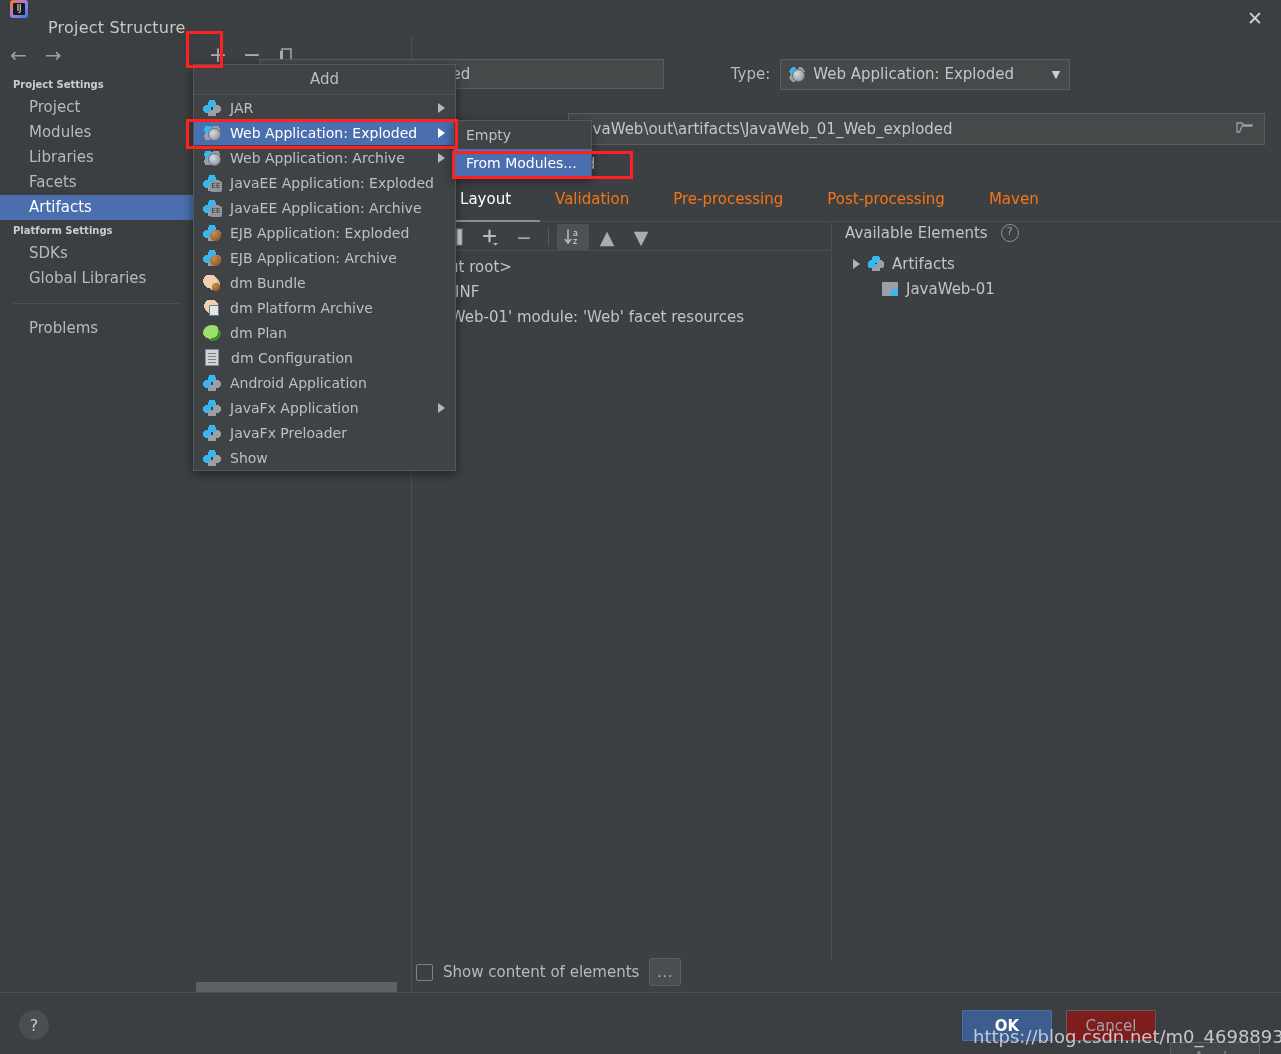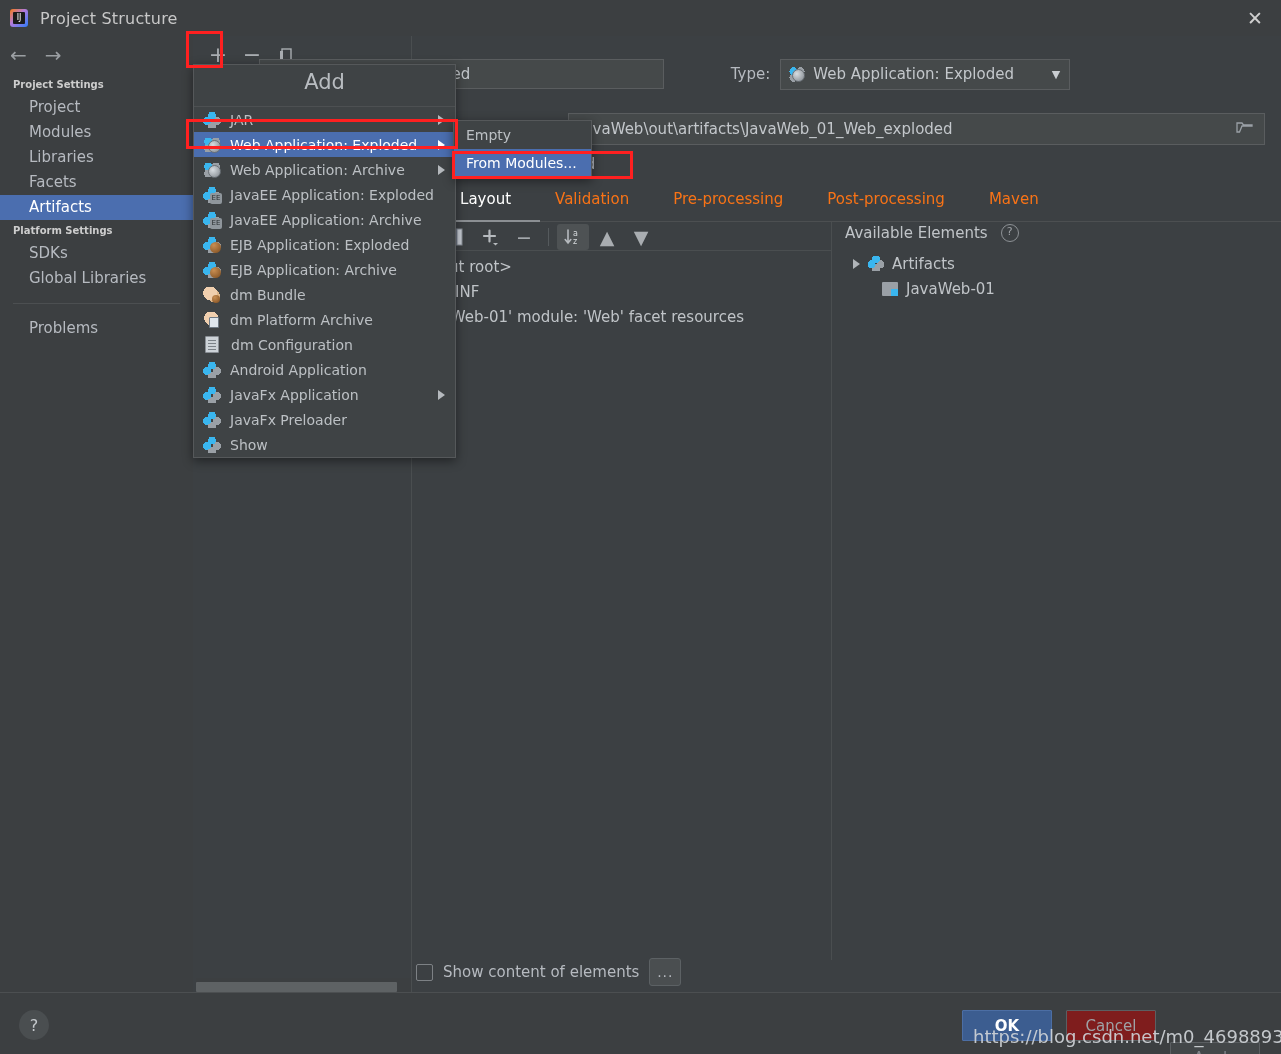--- a/index.html
+++ b/index.html
@@ -16,39 +16,39 @@
     width: 1281px; height: 1054px;
     background: #3c4043;
     color: #bbbbbb;
     font-size: 15px;
   }
 
   
   #titlebar {
     position: absolute; left: 0; top: 0; width: 1281px; height: 36px;
     background: #3c3f41;
-    display: flex; align-items: center;
+    display: flex; align-items: flex-start; flex-direction: column;
   }
   #app-logo {
     width: 18px; height: 18px; margin-left: 10px; margin-right: 12px;
     position: relative; flex: 0 0 auto;
   }
   #app-logo .sq {
     position: absolute; inset: 0;
     background: linear-gradient(135deg,#f97a12 0%,#b07bdf 45%,#2d7bf8 100%);
     border-radius: 3px;
   }
   #app-logo .ij {
     position: absolute; left: 3px; top: 3px; width: 12px; height: 12px;
     background: #1b1b1b; border-radius: 1px;
     color: #fff; font-size: 8px; line-height: 12px; text-align: center;
     font-family: "DejaVu Sans", sans-serif;
   }
   #window-title {
-    font-size: 16px; color: #c8c8c8; letter-spacing: .2px;
+    font-size: 16px; color: #c8c8c8; letter-spacing: .2px; margin-left: 48px;
   }
   #close-btn {
     position: absolute; right: 0; top: 0; width: 52px; height: 36px;
     display: flex; align-items: center; justify-content: center;
     color: #cfcfcf; font-size: 19px; line-height: 1;
   }
 
   
   #sidebar {
     position: absolute; left: 0; top: 36px; width: 193px; height: 956px;
@@ -279,22 +279,22 @@
   }
 
   
   #add-menu {
     position: absolute; left: 193px; top: 64px; width: 261px;
     background: #3f4345; border: 1px solid #55585a;
     box-shadow: 0 3px 10px rgba(0,0,0,.45);
     z-index: 40;
   }
   #add-menu .title {
-    text-align: center; color: #b9bdc1; font-size: 21px;
-    padding: 5px 0 12px 0;
+    text-align: center; color: #b9bdc1; font-size: 15px;
+    padding: 5px 0 6px 0;
     border-bottom: 1px solid #4d5052;
   }
   .menu-item {
     display: flex; align-items: center; height: 25px;
     padding: 0 8px 0 9px; color: #bcc0c4; font-size: 14px;
     position: relative; box-sizing: border-box;
   }
   .menu-item.selected { background: #4b6eaf; color: #ffffff; }
   .menu-item .mi-icon {
     width: 18px; height: 16px; margin-right: 9px; flex: 0 0 auto;
@@ -591,20 +591,24 @@
     <div class="menu-item">
       <span class="mi-icon ic-dmb"></span>
       <span>dm Bundle</span>
     </div>
 
     <div class="menu-item">
       <span class="mi-icon ic-dmpa"></span>
       <span>dm Platform Archive</span>
     </div>
 
+    <div class="menu-item">
+      <span class="mi-icon ic-globe"></span>
+      <span>dm Plan</span>
+    </div>
 
     <div class="menu-item">
       <span class="mi-icon ic-doc"></span>
       <span>dm Configuration</span>
     </div>
 
     <div class="menu-item">
       <span class="mi-icon ic-jar"></span>
       <span>Android Application</span>
     </div>

